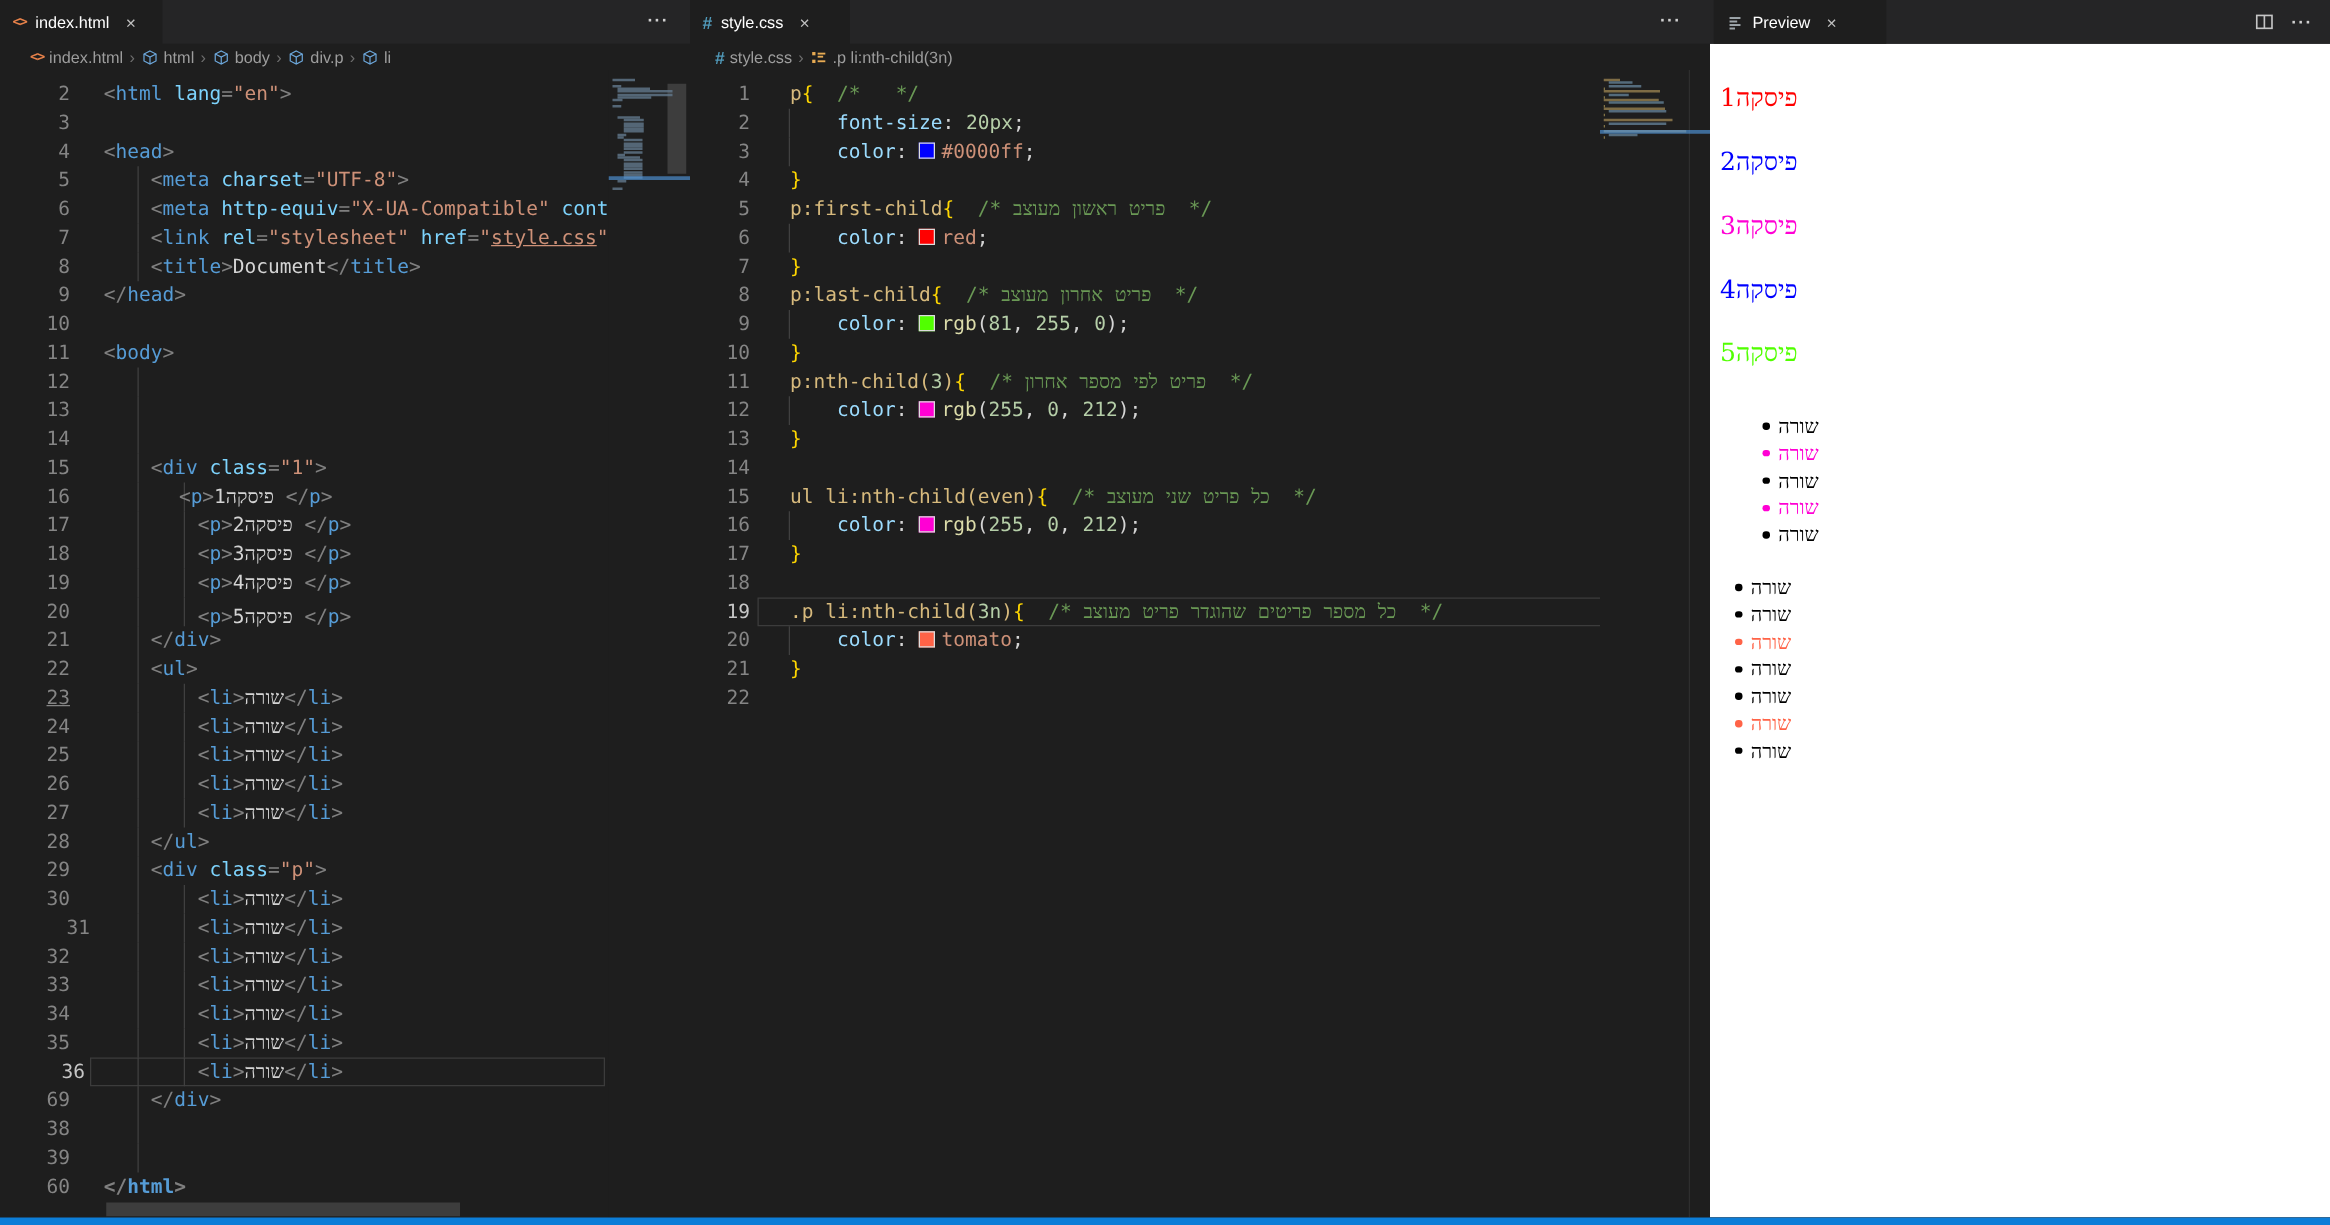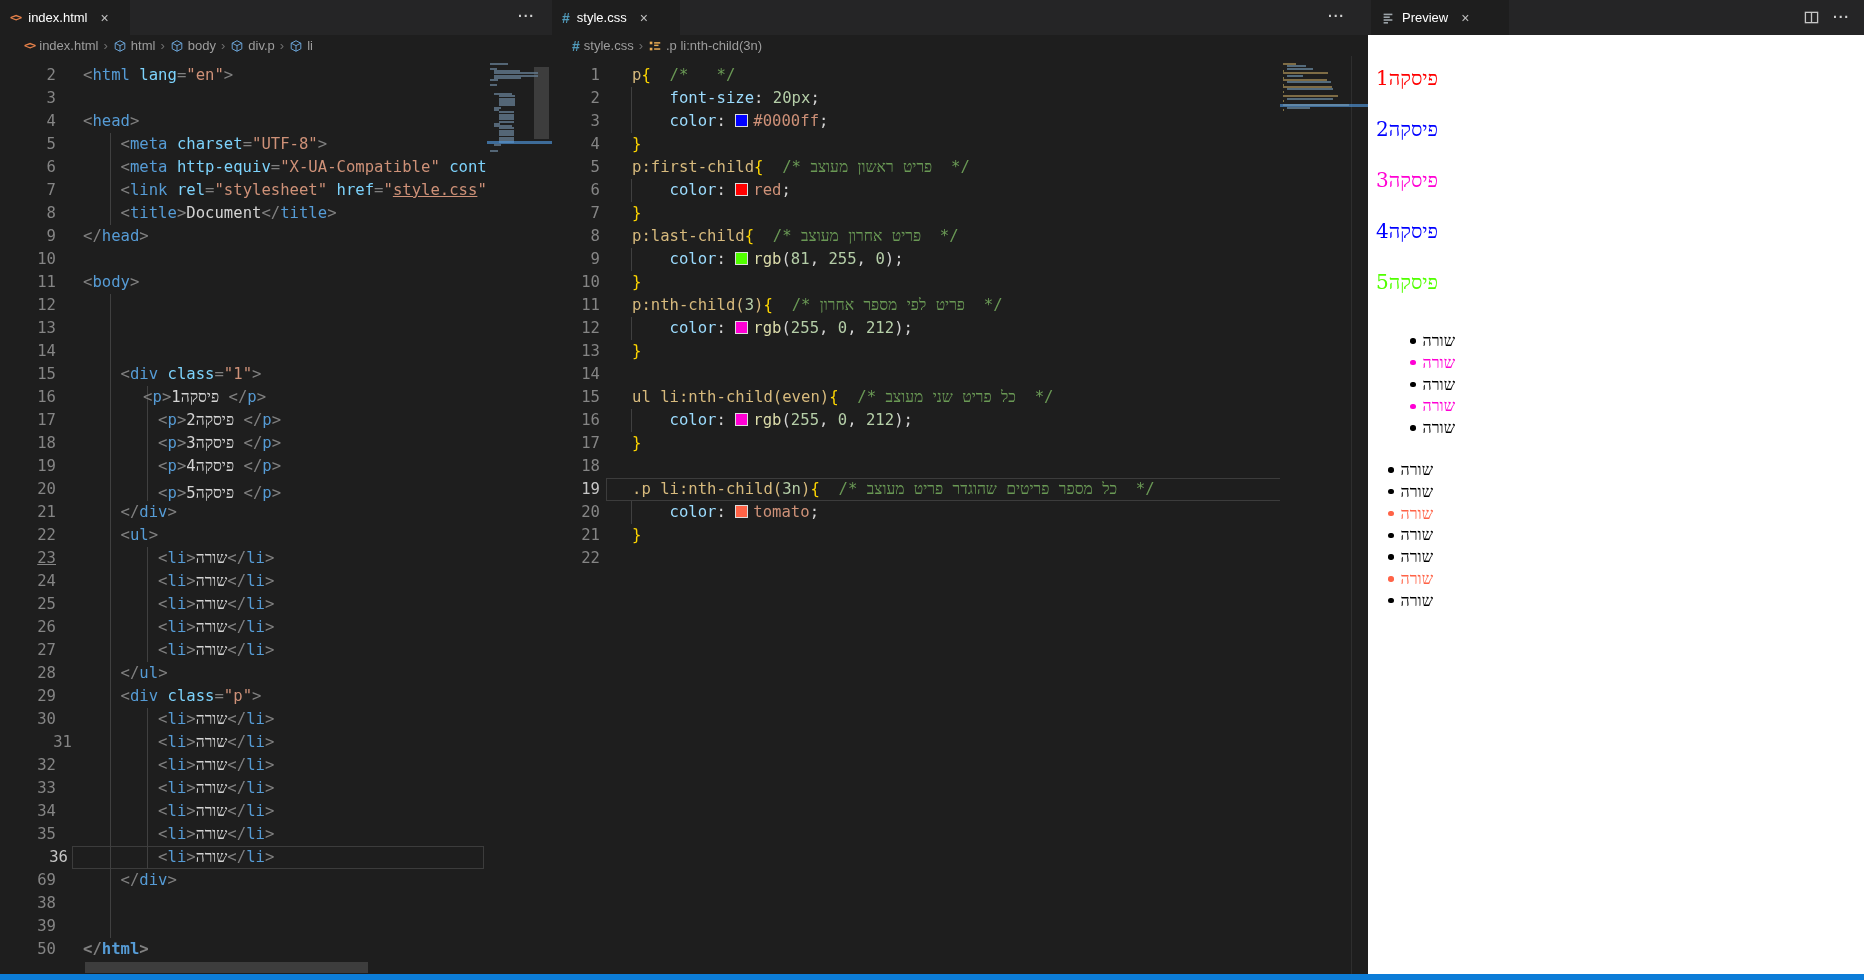--- a/index.html
+++ b/index.html
@@ -261,21 +261,21 @@
     <div class="cl" style="left: 83px; top: 846px;"><span class="tk-x">        </span><span class="tk-p">&lt;</span><span class="tk-t">li</span><span class="tk-p">&gt;</span><span class="tk-x">שורה</span><span class="tk-p">&lt;/</span><span class="tk-t">li</span><span class="tk-p">&gt;</span></div>
     <div class="ln" style="top: 869px; left: 0px; width: 56px;">69</div>
     <div class="guide" style="left: 110px; top: 869px;"></div>
     <div class="cl" style="left: 83px; top: 869px;"><span class="tk-x">    </span><span class="tk-p">&lt;/</span><span class="tk-t">div</span><span class="tk-p">&gt;</span></div>
     <div class="ln" style="top: 892px; left: 0px; width: 56px;">38</div>
     <div class="guide" style="left: 110px; top: 892px;"></div>
     <div class="cl" style="left: 83px; top: 892px;"></div>
     <div class="ln" style="top: 915px; left: 0px; width: 56px;">39</div>
     <div class="guide" style="left: 110px; top: 915px;"></div>
     <div class="cl" style="left: 83px; top: 915px;"></div>
-    <div class="ln" style="top: 938px; left: 0px; width: 56px;">50</div>
+    <div class="ln" style="top: 938px; left: 0px; width: 56px;">60</div>
     <div class="cl" style="left: 83px; top: 938px; font-weight: bold;"><span class="tk-p">&lt;/</span><span class="tk-t">html</span><span class="tk-p">&gt;</span></div>
   </div>
 
 <div class="group" id="mid-group">
   <div class="tabbar">
     <div class="tab" style="left:0;width:108px">
       <span class="ic-hash">#</span>
       <span>style.css</span>
       <span class="close">×</span>
     </div>

